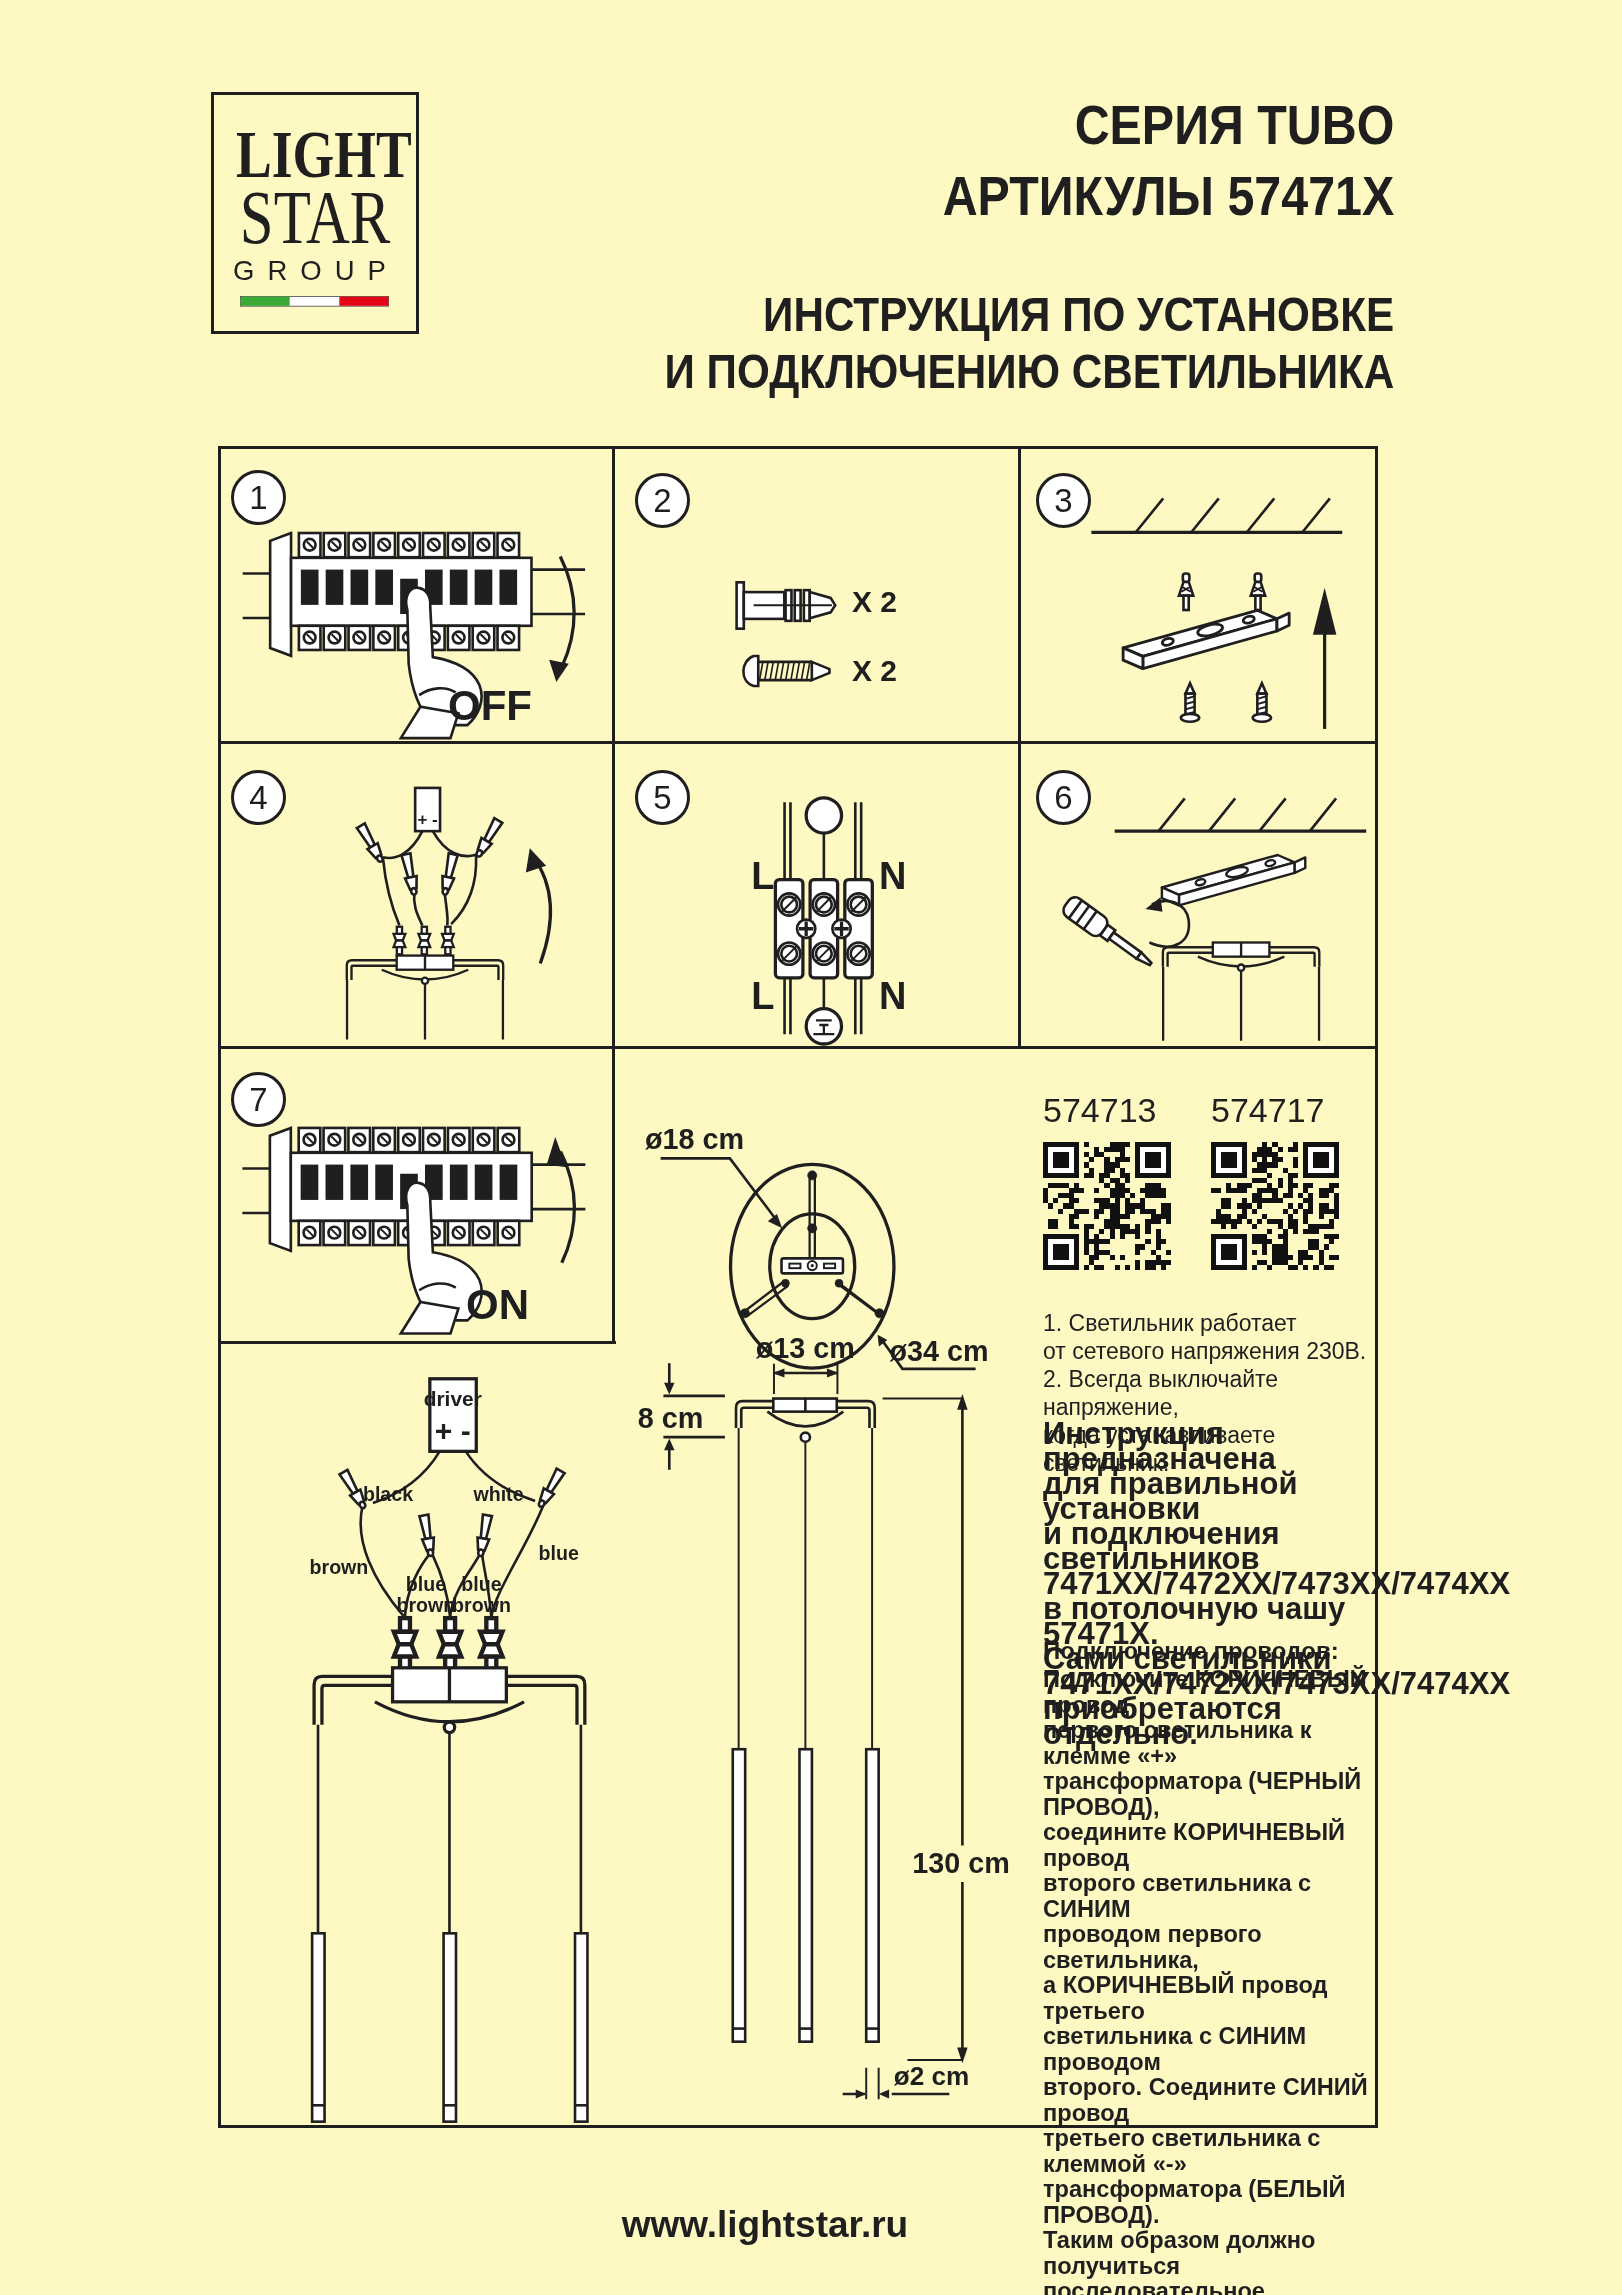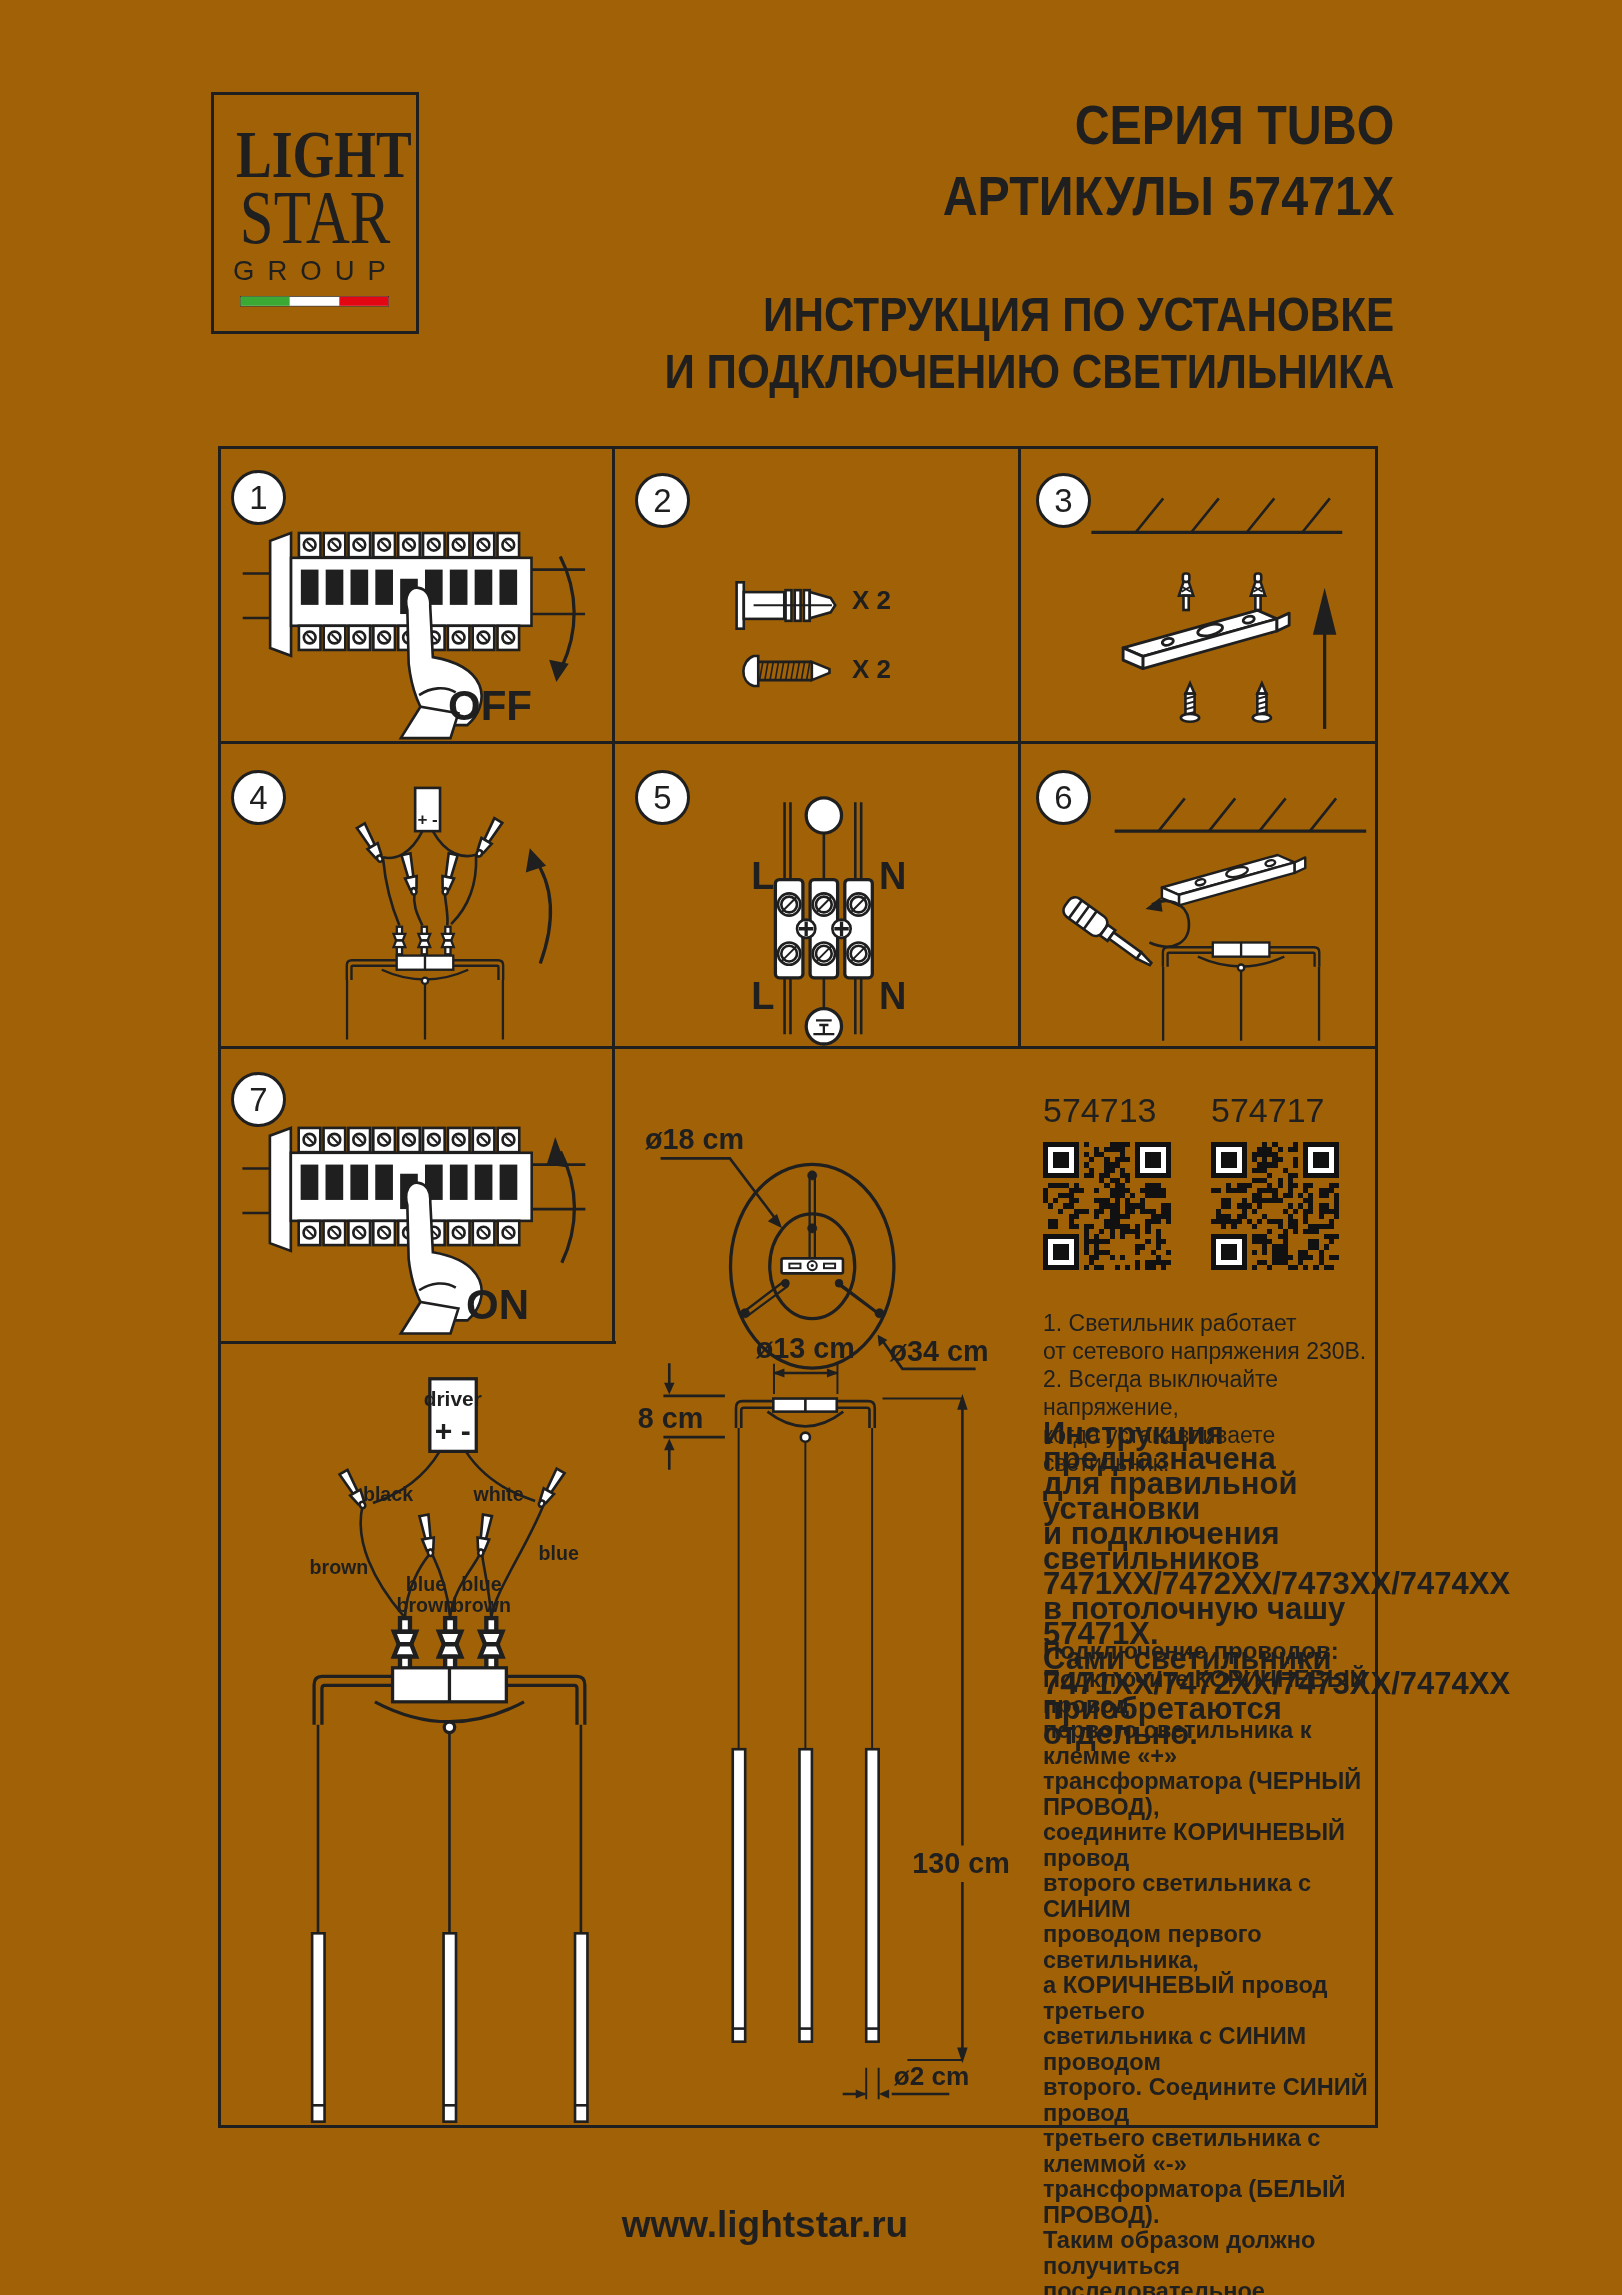--- a/index.html
+++ b/index.html
@@ -1,29 +1,29 @@
 <!DOCTYPE html>
 <html style="font-size:10.5px"><head>
 <meta charset="utf-8">
 <style>
   *{margin:0;padding:0;box-sizing:border-box}
   html,body{background:#fff}
-  .page{position:relative;width:1623px;height:2295px;background:#a16207;color:#1f1f1f;
+  .page{position:relative;width:1623px;height:2295px;background:#fef9c3;color:#1f1f1f;
         font-family:"Liberation Sans",sans-serif;overflow:hidden}
   .abs{position:absolute}
   .b{font-weight:bold}
   .ml{white-space:pre-line}
   .line{position:absolute;background:#1f1f1f}
   .panel-num{position:absolute;width:55px;height:55px;border:3.3px solid #1f1f1f;border-radius:50%;
              display:flex;align-items:center;justify-content:center;font-size:33px;background:#fff}
   .cond{transform:scaleX(.88);transform-origin:100% 0}
   .sq{display:inline-block;transform:scaleX(.8);transform-origin:50% 50%}
   svg{overflow:visible}
   svg text{font-family:"Liberation Sans",sans-serif;fill:#1f1f1f}
-  .qty{font-size:26px;font-weight:bold}
+  .qty{font-size:30px;font-weight:bold}
   .switch-label{font-size:42px;font-weight:bold;width:118px;}
   .code-label{font-size:34px;font-weight:normal}
 </style>
 </head>
 <body>
 
 <div class="page">
 
   <svg width="0" height="0" class="abs">
     <defs>

